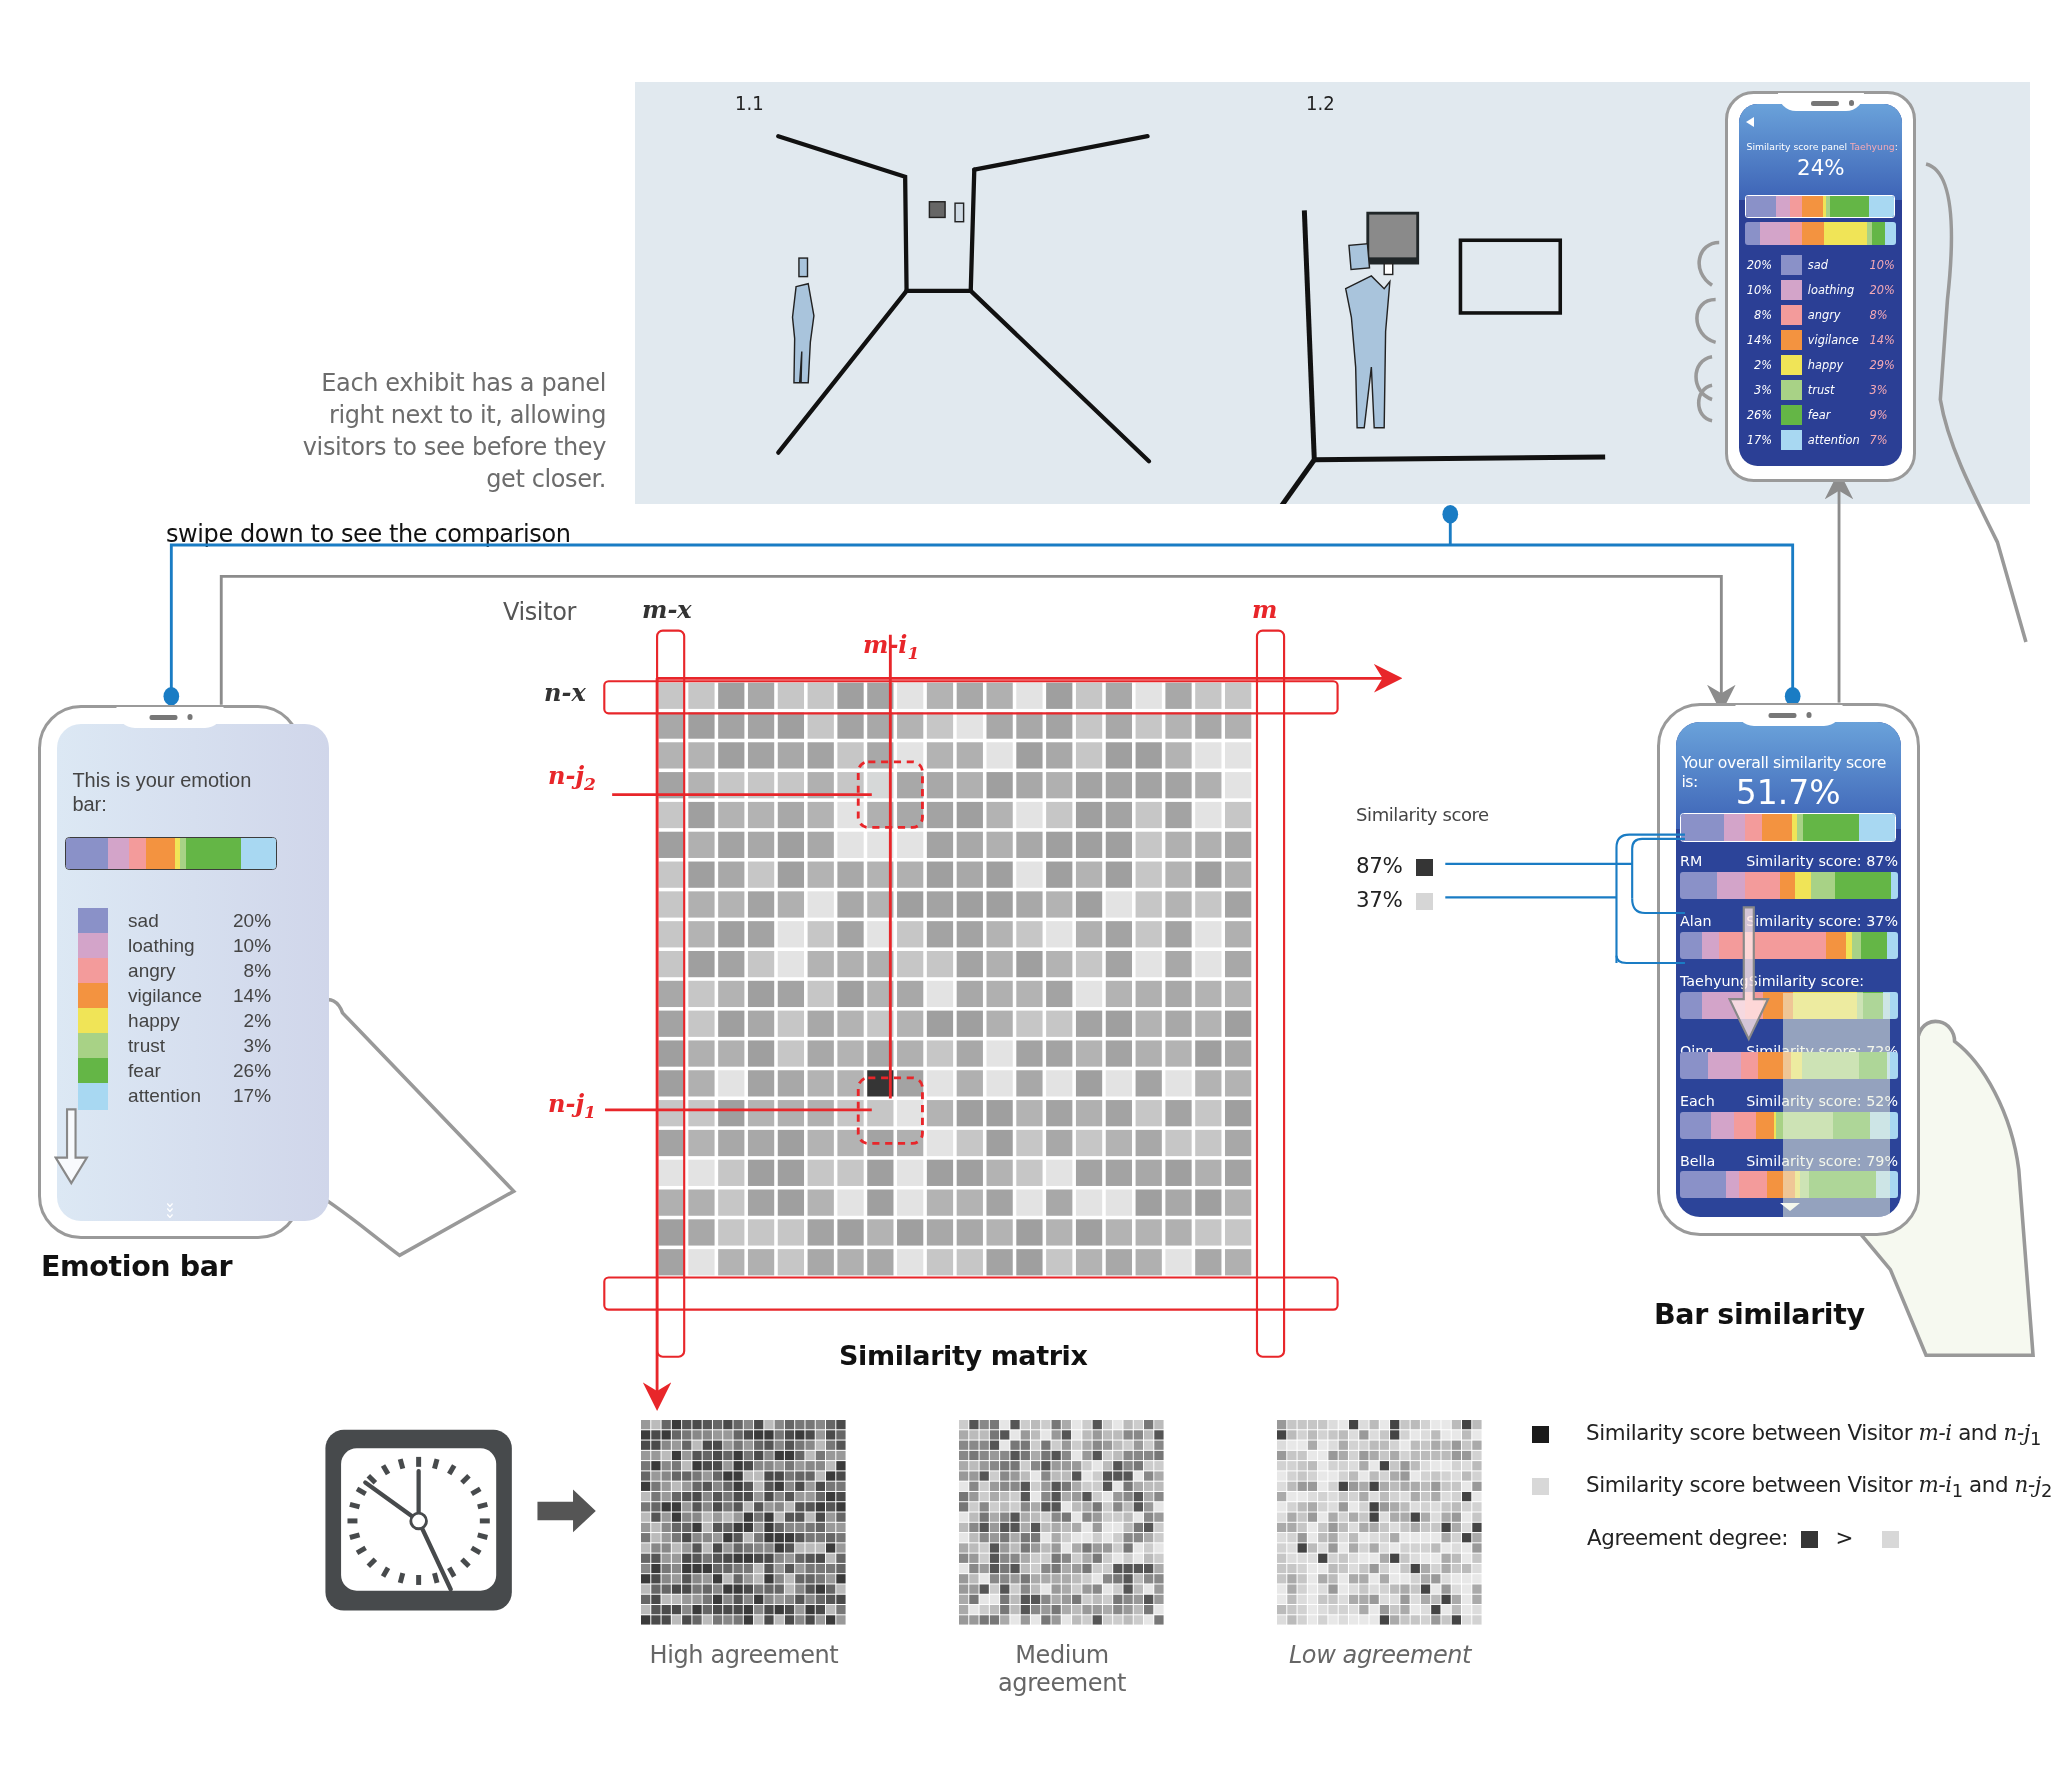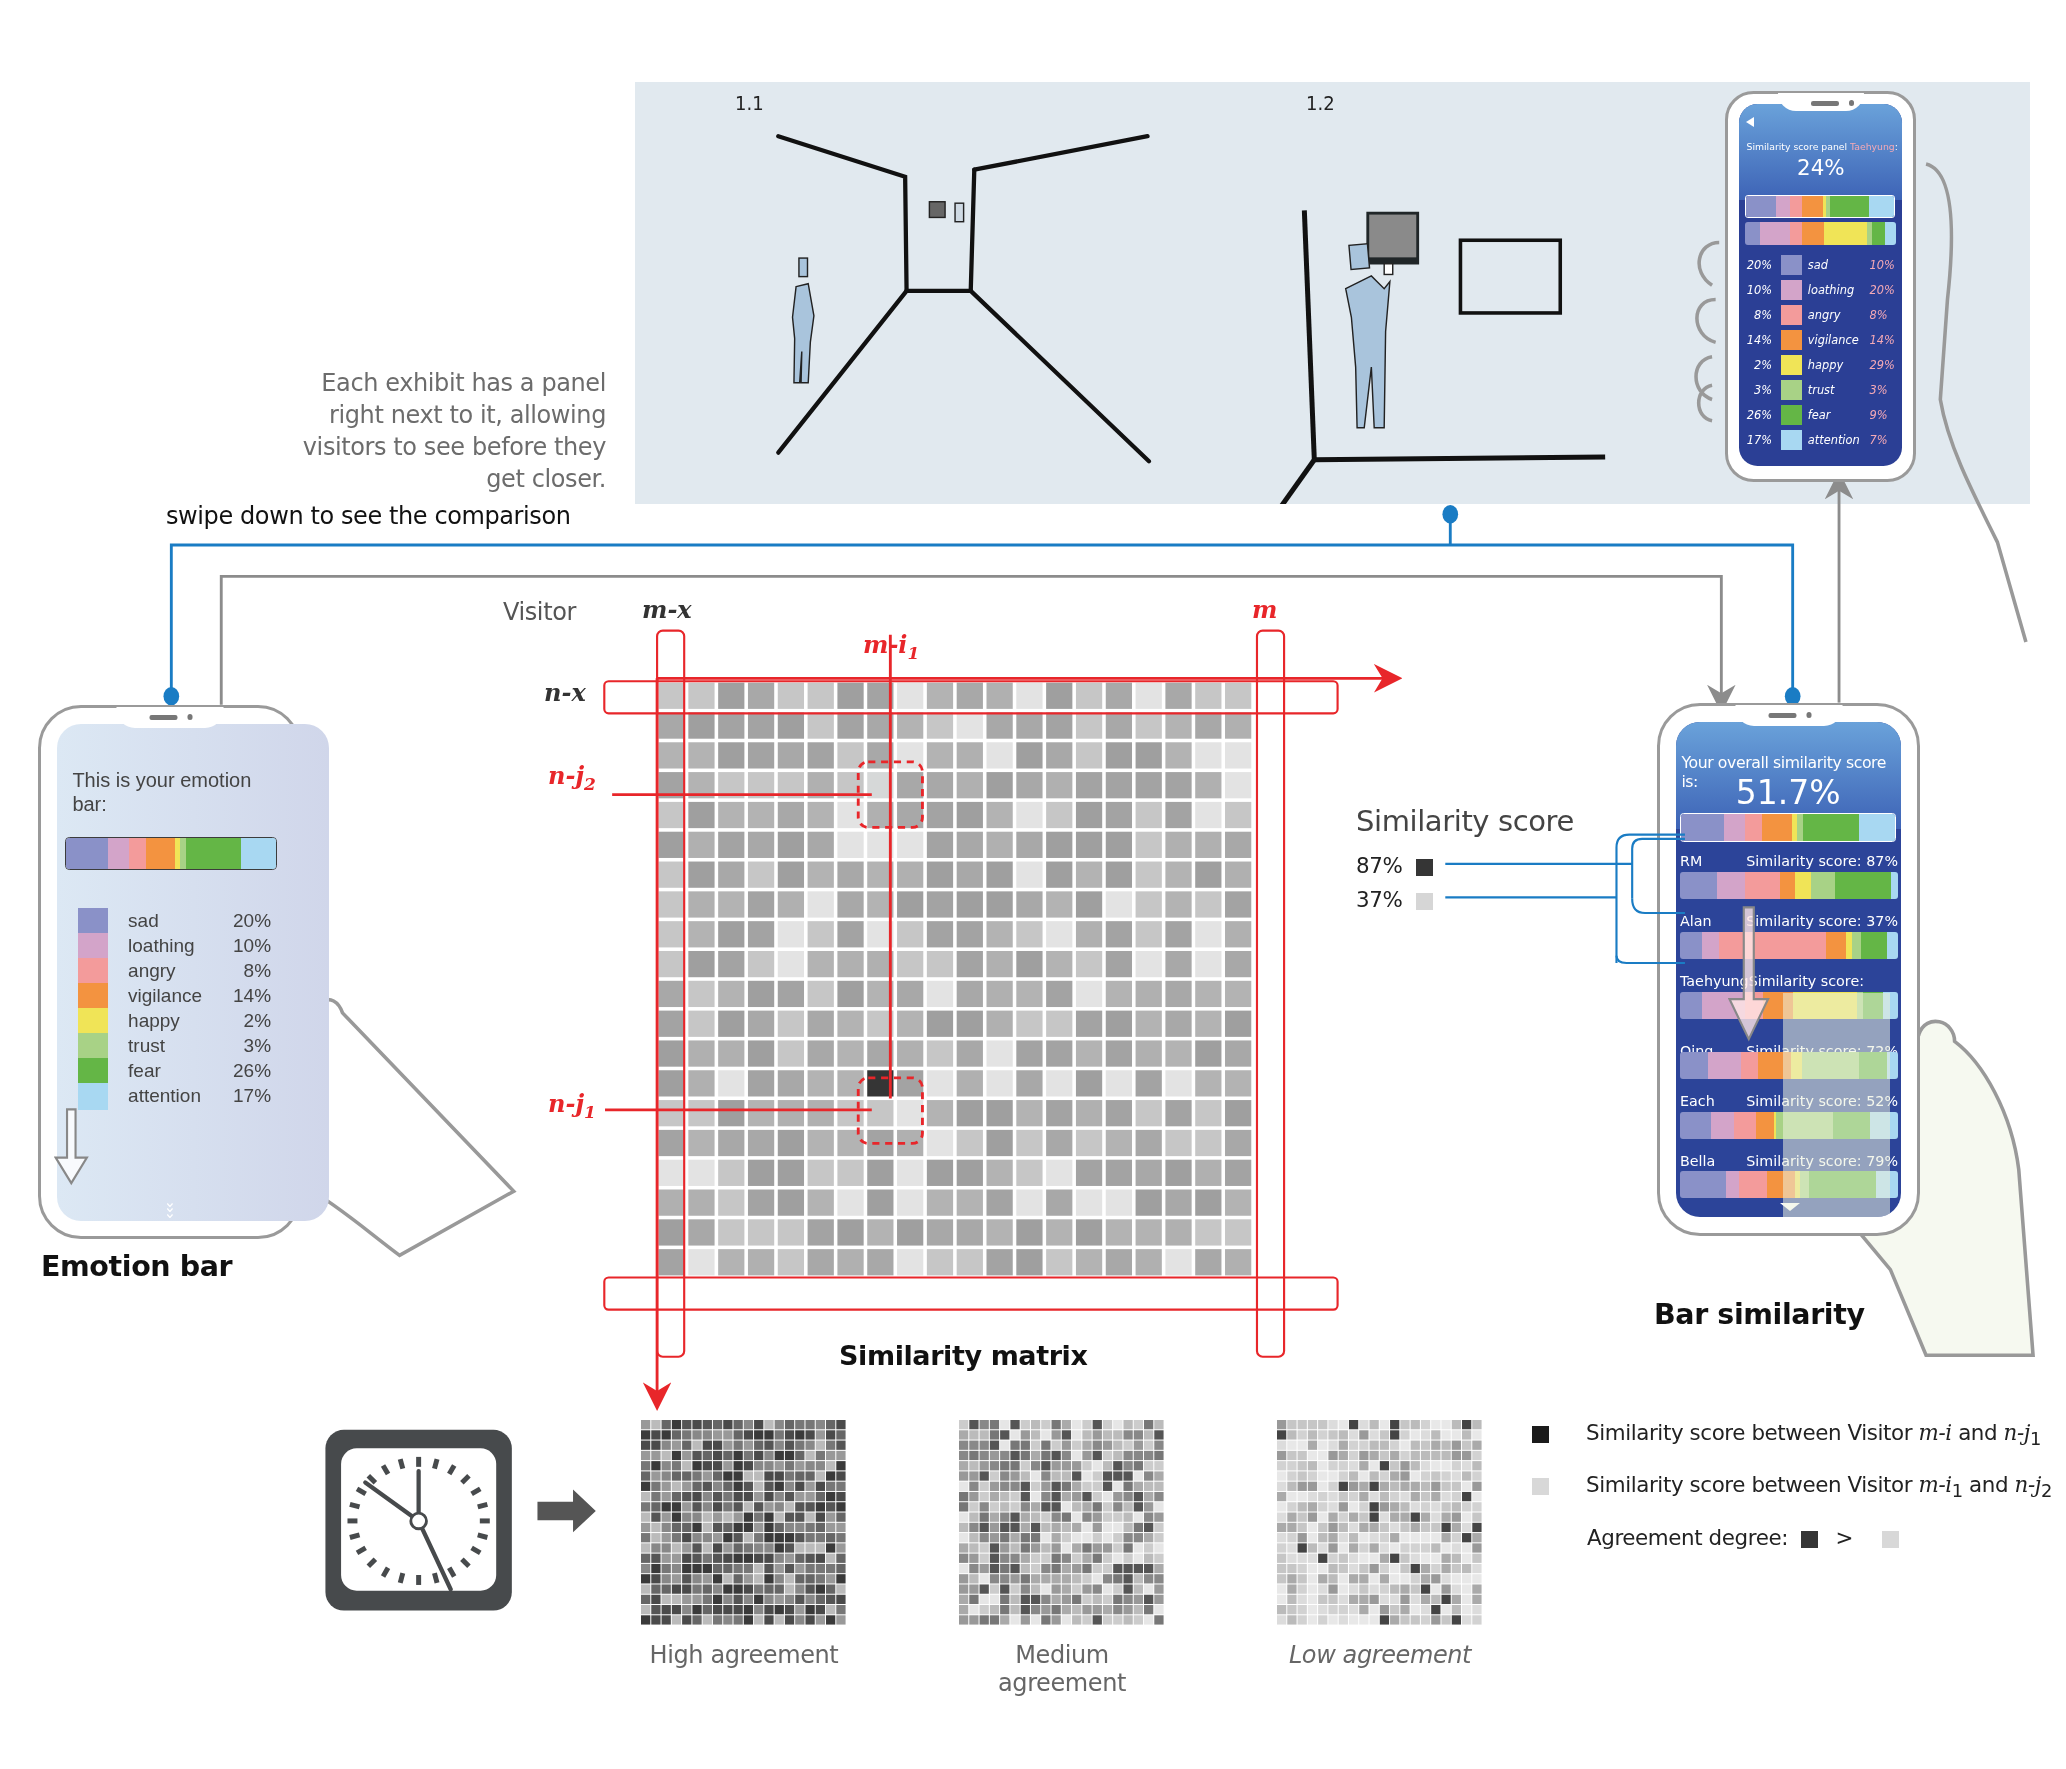--- a/index.html
+++ b/index.html
@@ -4,21 +4,21 @@
 <style>
   html, body { margin:0; padding:0; background:#ffffff; }
   body { width:2066px; height:1769px; position:relative; overflow:hidden;
          font-family:"DejaVu Sans Condensed","DejaVu Sans",sans-serif; color:#222; }
   .abs { position:absolute; }
   
   #scene { left:635px; top:82px; width:1395px; height:422px; background:#e1e9ef; }
   .scene-label { font-size:20px; color:#222; }
   .caption { left:278px; top:367px; width:328px; text-align:right; font-size:24px;
              line-height:32px; color:#6c6c6c; font-family:"DejaVu Sans","Liberation Sans",sans-serif; letter-spacing:-0.4px; }
-  .swipe-label { left:166px; top:502px; font-size:24px; color:#111; font-family:"DejaVu Sans",sans-serif; letter-spacing:-0.4px; }
+  .swipe-label { left:166px; top:520px; font-size:24px; color:#111; font-family:"DejaVu Sans",sans-serif; letter-spacing:-0.4px; }
   
   .phone { border:3.6px solid #9a9a9a; border-radius:43px; background:#fff; }
   .screen { position:absolute; overflow:hidden; border-radius:24px; }
   .notch { position:absolute; left:50%; transform:translateX(-50%); top:-1.4px; width:107px; height:21.4px;
            background:#fff; border-radius:0 0 18.5px 18.5px; }
   .notch::before { content:""; position:absolute; left:33px; top:8.6px; width:28.5px; height:4.3px; background:#777; border-radius:2.1px; }
   .notch::after { content:""; position:absolute; left:71px; top:7.8px; width:5.7px; height:5.7px; background:#777; border-radius:50%; }
   .ebar { display:flex; overflow:hidden; }
   .ebar > div { height:100%; }
   
@@ -813,21 +813,21 @@
     <line x1="921" y1="951" x2="921" y2="1962" marker-end="url(#redArrow)"></line>
     <line x1="1248" y1="890" x2="1248" y2="1540"></line>
     <line x1="858" y1="1114" x2="1222" y2="1114"></line>
     <line x1="848" y1="1556" x2="1222" y2="1556"></line>
     <rect x="1203" y="1068" width="90" height="92" rx="14" stroke-dasharray="10 8" stroke-width="4"></rect>
     <rect x="1203" y="1511" width="90" height="92" rx="14" stroke-dasharray="10 8" stroke-width="4"></rect>
   </g>
 </svg>
 <span class="abs" style="left:839px;top:1340px;font-size:27px;font-weight:bold;color:#111;font-family:'DejaVu Sans',sans-serif;letter-spacing:-0.4px;">Similarity matrix</span>
 
-<span class="abs legend-t" style="left:1356px;top:804px;font-size:29px;color:#444;">Similarity score</span>
+<span class="abs legend-t" style="left:1356px;top:804px;font-size:18px;color:#444;">Similarity score</span>
 <div class="abs legend-t" style="left:1356px;top:853px;font-size:21.4px;color:#222;"><span>87%</span> <span class="sq" style="background:#353535;margin-left:7.1px"></span></div>
 <div class="abs legend-t" style="left:1356px;top:887px;font-size:21.4px;color:#222;"><span>37%</span> <span class="sq" style="background:#d6d6d6;margin-left:7.1px"></span></div>
 <svg class="abs" style="left:0;top:0;pointer-events:none" width="2066" height="1769" viewBox="0 0 2896 2480">
   <g stroke="#1a7cc4" stroke-width="3" fill="none">
     <line x1="2026" y1="1211" x2="2288" y2="1211"></line>
     <line x1="2026" y1="1258" x2="2266" y2="1258"></line>
     <path d="M2266,1350 L2266,1188 Q2266,1170 2284,1170 L2362,1170"></path>
     <path d="M2288,1260 L2288,1190 Q2288,1176 2302,1176 L2362,1176"></path>
     <path d="M2288,1260 Q2288,1280 2306,1280 L2362,1280"></path>
     <path d="M2266,1340 Q2266,1350 2280,1350 L2362,1350"></path>

